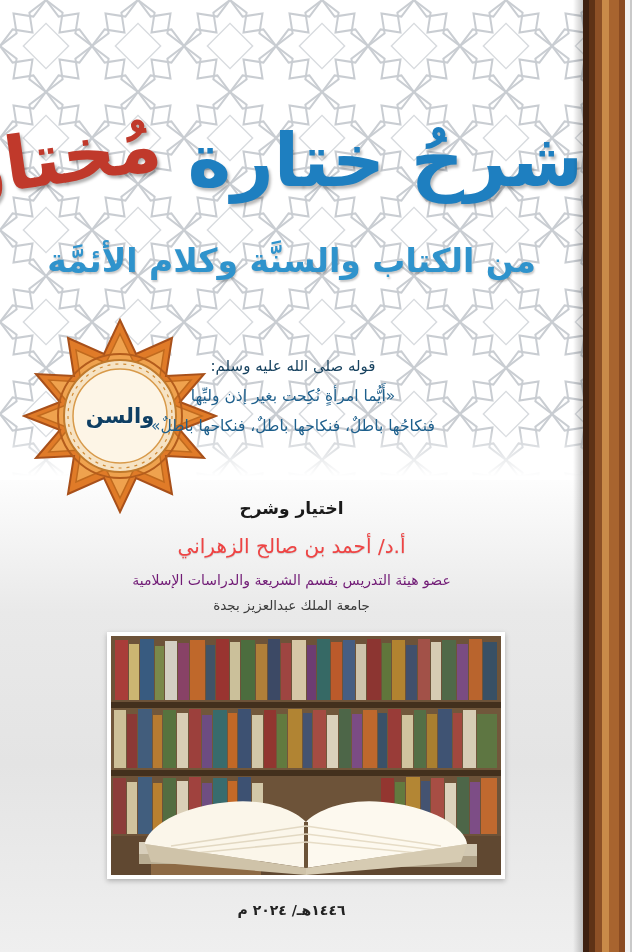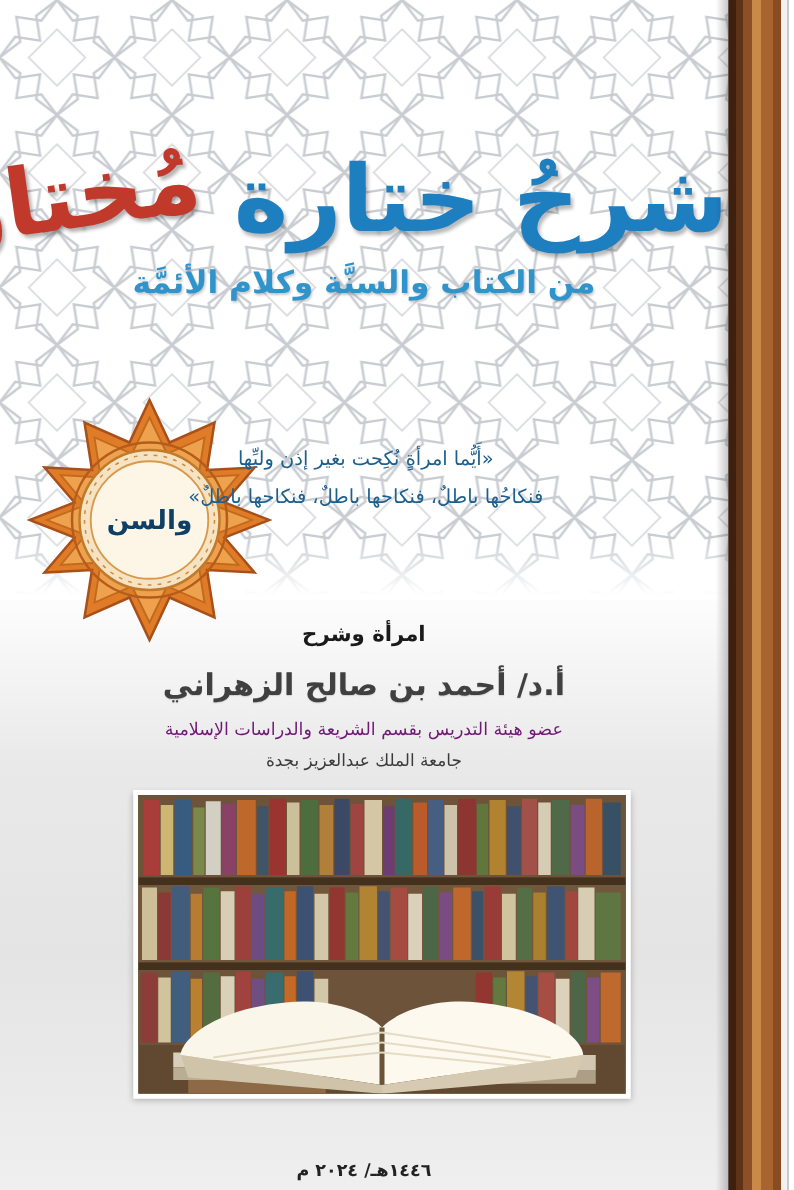--- a/index.html
+++ b/index.html
@@ -108,23 +108,23 @@
     white-space: nowrap;
   }
   .title-accent {
     color: #c0392b;
     display: inline-block;
     transform: rotate(-8deg);
     transform-origin: center;
     text-shadow: 2px 3px 3px rgba(0,0,0,0.3);
   }
   .subtitle {
-    margin-top: 8px;
-    font-family: "DejaVu Sans", sans-serif;
-    font-size: 25px;
+    margin-top: 38px;
+    font-family: "DejaVu Sans", sans-serif;
+    font-size: 33px;
     font-weight: bold;
     color: #2f93cc;
     text-shadow: 1px 2px 2px rgba(0,0,0,0.22);
     direction: rtl;
   }
 
   
   .quote-block {
     position: absolute;
     top: 352px;
@@ -180,23 +180,23 @@
     direction: rtl;
     font-family: "DejaVu Sans", sans-serif;
   }
   .by-label {
     font-size: 17px;
     font-weight: bold;
     color: #1a1a1a;
     margin-bottom: 16px;
   }
   .author-name {
-    font-size: 24px;
-    font-weight: bold;
-    color: #404040;
+    font-size: 20px;
+    font-weight: normal;
+    color: #ef4444;
     margin-bottom: 14px;
     text-shadow: 0 1px 1px rgba(0,0,0,0.14);
   }
   .author-role {
     font-size: 14px;
     color: #701a75;
     margin-bottom: 9px;
   }
   .author-affil {
     font-size: 13.5px;
@@ -229,21 +229,20 @@
     position: absolute;
     top: 902px;
     left: 0;
     right: 0;
     text-align: center;
     direction: rtl;
     font-family: "DejaVu Sans", sans-serif;
     font-size: 14px;
     font-weight: bold;
     color: #222222;
-    margin-top: 27px;
   }
 </style>
 </head>
 <body>
 
 <div class="page">
 
   <div class="cover">
 
     <div class="pattern-band">
@@ -291,26 +290,27 @@
             </g>
           </g>
         </g>
       </svg>
       <div class="juz-text">
         <span>والسن</span>
       </div>
     </div>
 
     <div class="quote-block">
+      <div class="quote-line lead">قوله صلى الله عليه وسلم:</div>
       <div class="quote-line">«أَيُّما امرأةٍ نُكِحت بغير إذن وليِّها</div>
       <div class="quote-line">فنكاحُها باطلٌ، فنكاحها باطلٌ، فنكاحها باطلٌ»</div>
     </div>
 
     <div class="author-block">
-      <div class="by-label">امرأة وشرح</div>
+      <div class="by-label">اختيار وشرح</div>
       <div class="author-name">أ.د/ أحمد بن صالح الزهراني</div>
       <div class="author-role">عضو هيئة التدريس بقسم الشريعة والدراسات الإسلامية</div>
       <div class="author-affil">جامعة الملك عبدالعزيز بجدة</div>
     </div>
 
     <div class="photo-frame">
       <div class="photo">
         <svg width="390" height="239" viewBox="0 0 390 239" preserveAspectRatio="none" xmlns="http://www.w3.org/2000/svg" aria-hidden="true">
           <rect width="390" height="239" fill="#5d4630"></rect>
 

